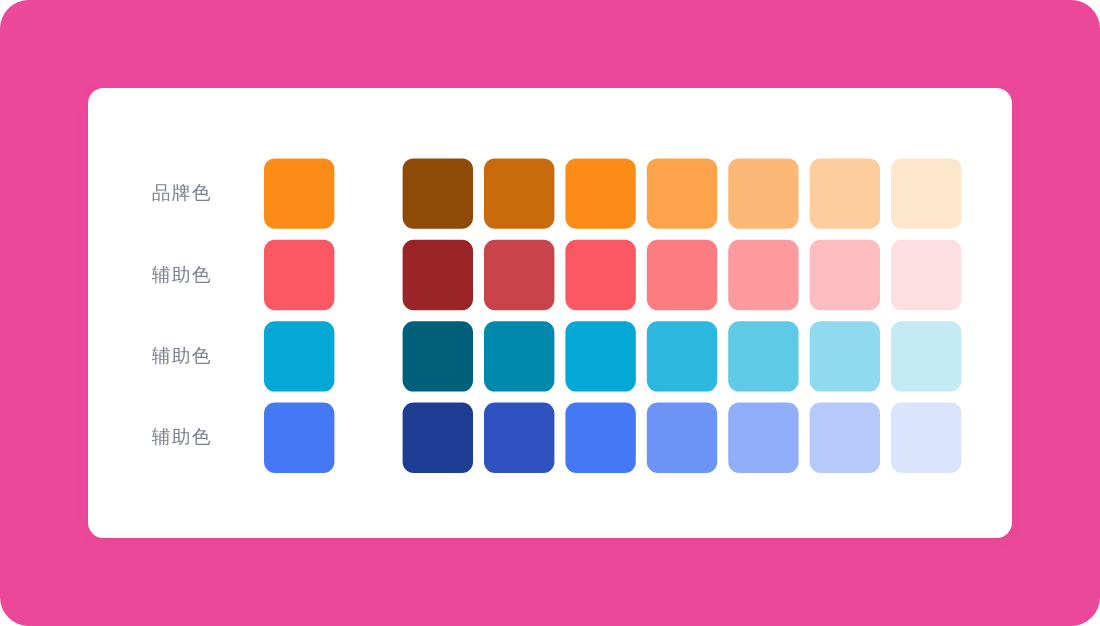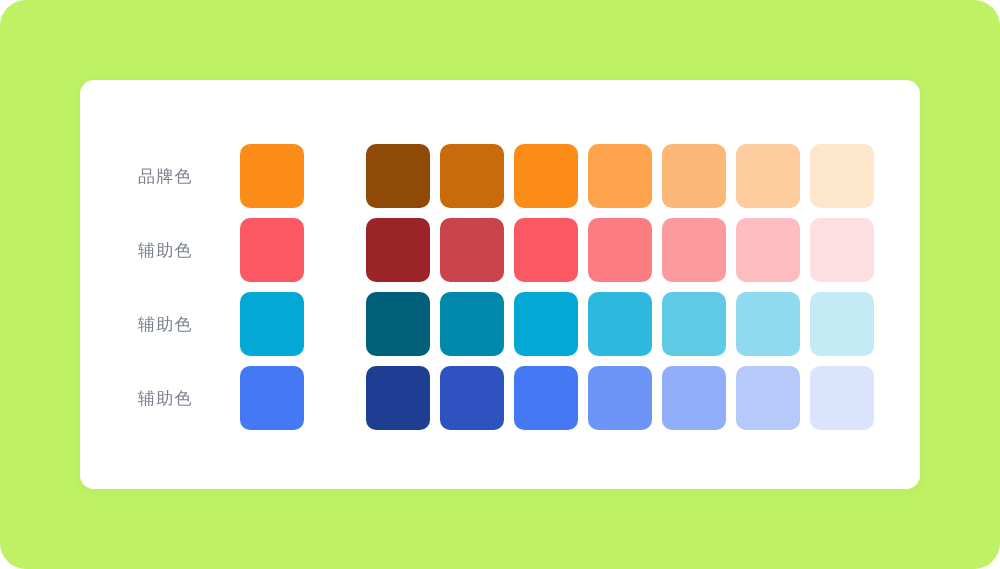--- a/index.html
+++ b/index.html
@@ -97,21 +97,21 @@
 
   .swatch.ramp-item {
     width: 64px;
     height: 64px;
     border-radius: 10px;
   }
 </style>
 </head>
 <body style="background: rgb(255, 255, 255);">
 
-<div id="app-surface" style="background: #bef264;">
+<div id="app-surface" style="background: #ec4899;">
 
   <div id="palette-card" style="background: rgb(255, 255, 255);">
 
     <div id="palette-rows">
 
       <div class="palette-row r0">
         <div class="row-label" style="color: rgb(123, 129, 144);">品牌色</div>
         <div class="primary-swatch-wrap">
           <div class="swatch primary" style="background-color: rgb(251, 140, 23);"></div>
         </div>

